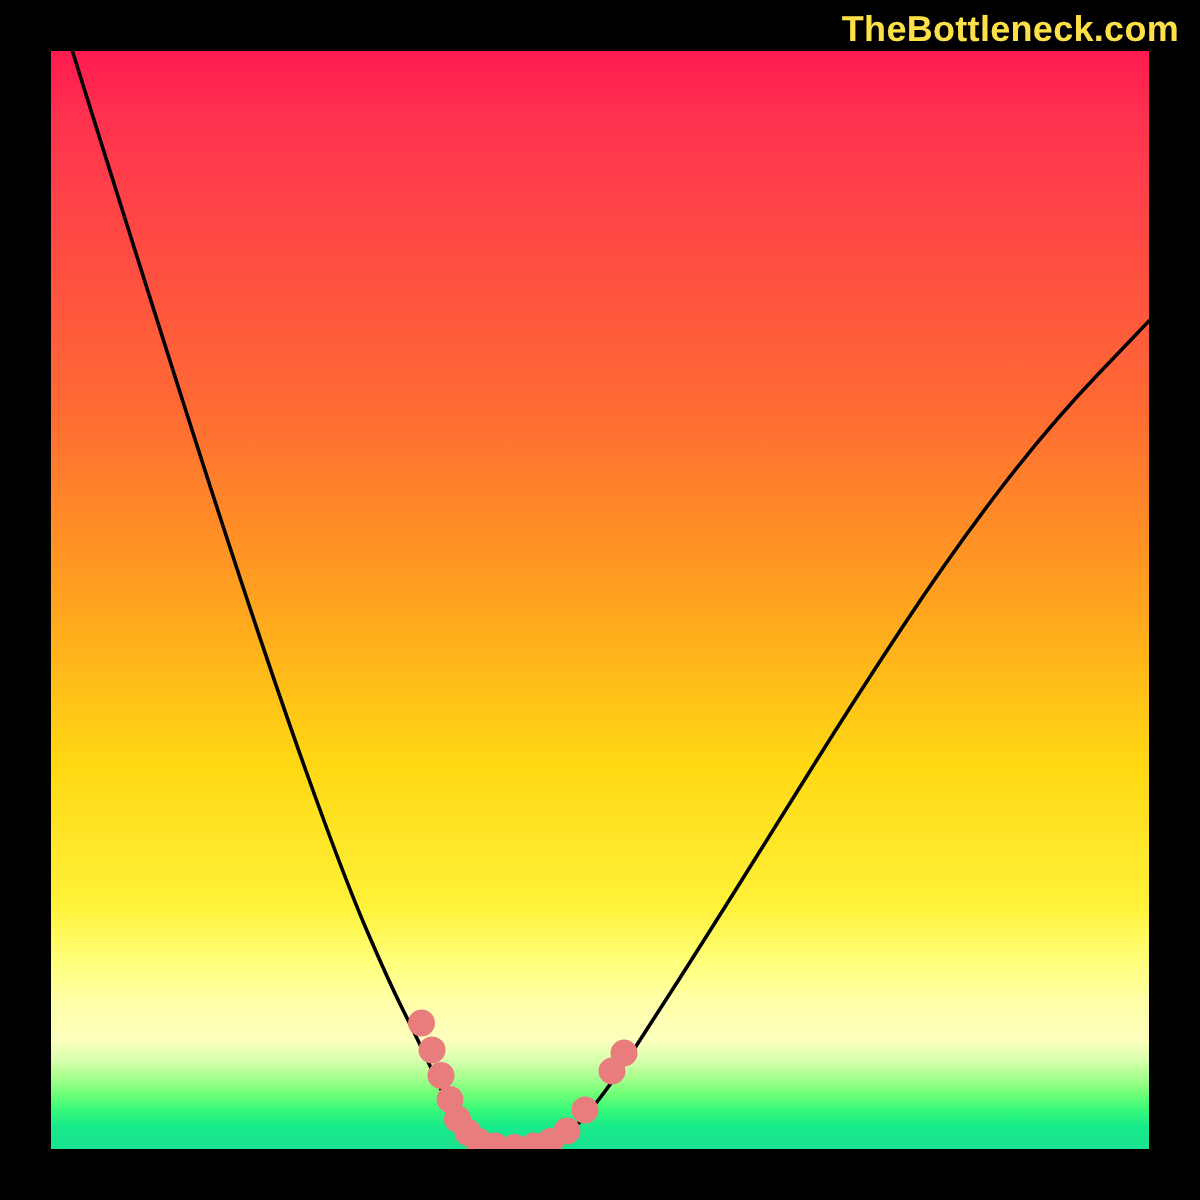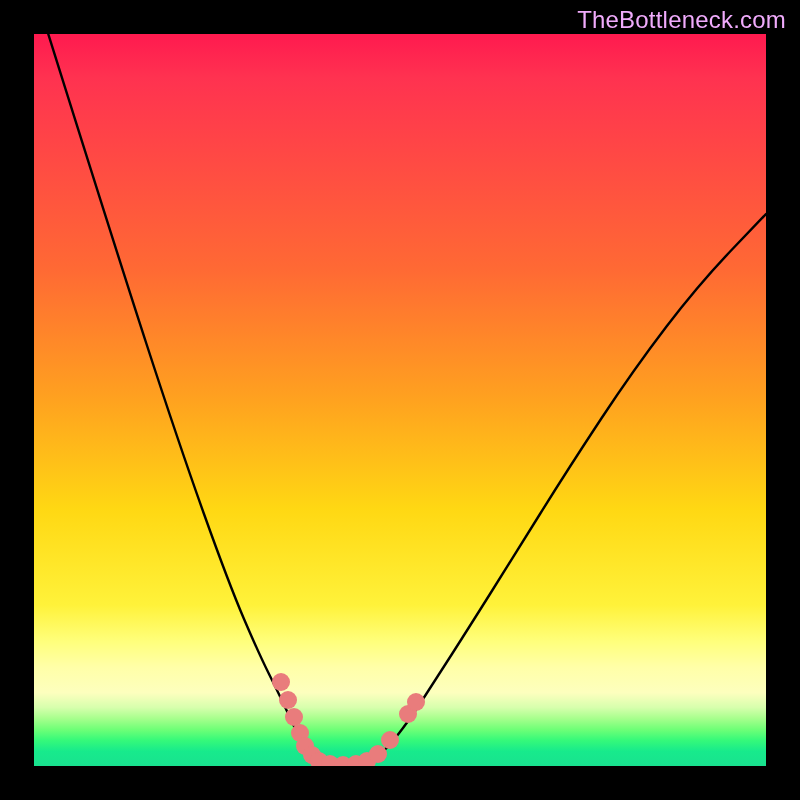--- a/index.html
+++ b/index.html
@@ -47,23 +47,23 @@
     );
   }
   .curve-layer {
     position: absolute;
     inset: 0;
   }
   .attribution {
     position: absolute;
     top: 6px;
     right: 14px;
-    color: #f0abfc;
+    color: #fde047;
     font-size: 24px;
-    font-weight: 400;
+    font-weight: 700;
     letter-spacing: 0.2px;
     user-select: none;
   }
 </style>
 </head>
 <body>
 
 <div class="frame">
 
   <div class="attribution">TheBottleneck.com</div>

